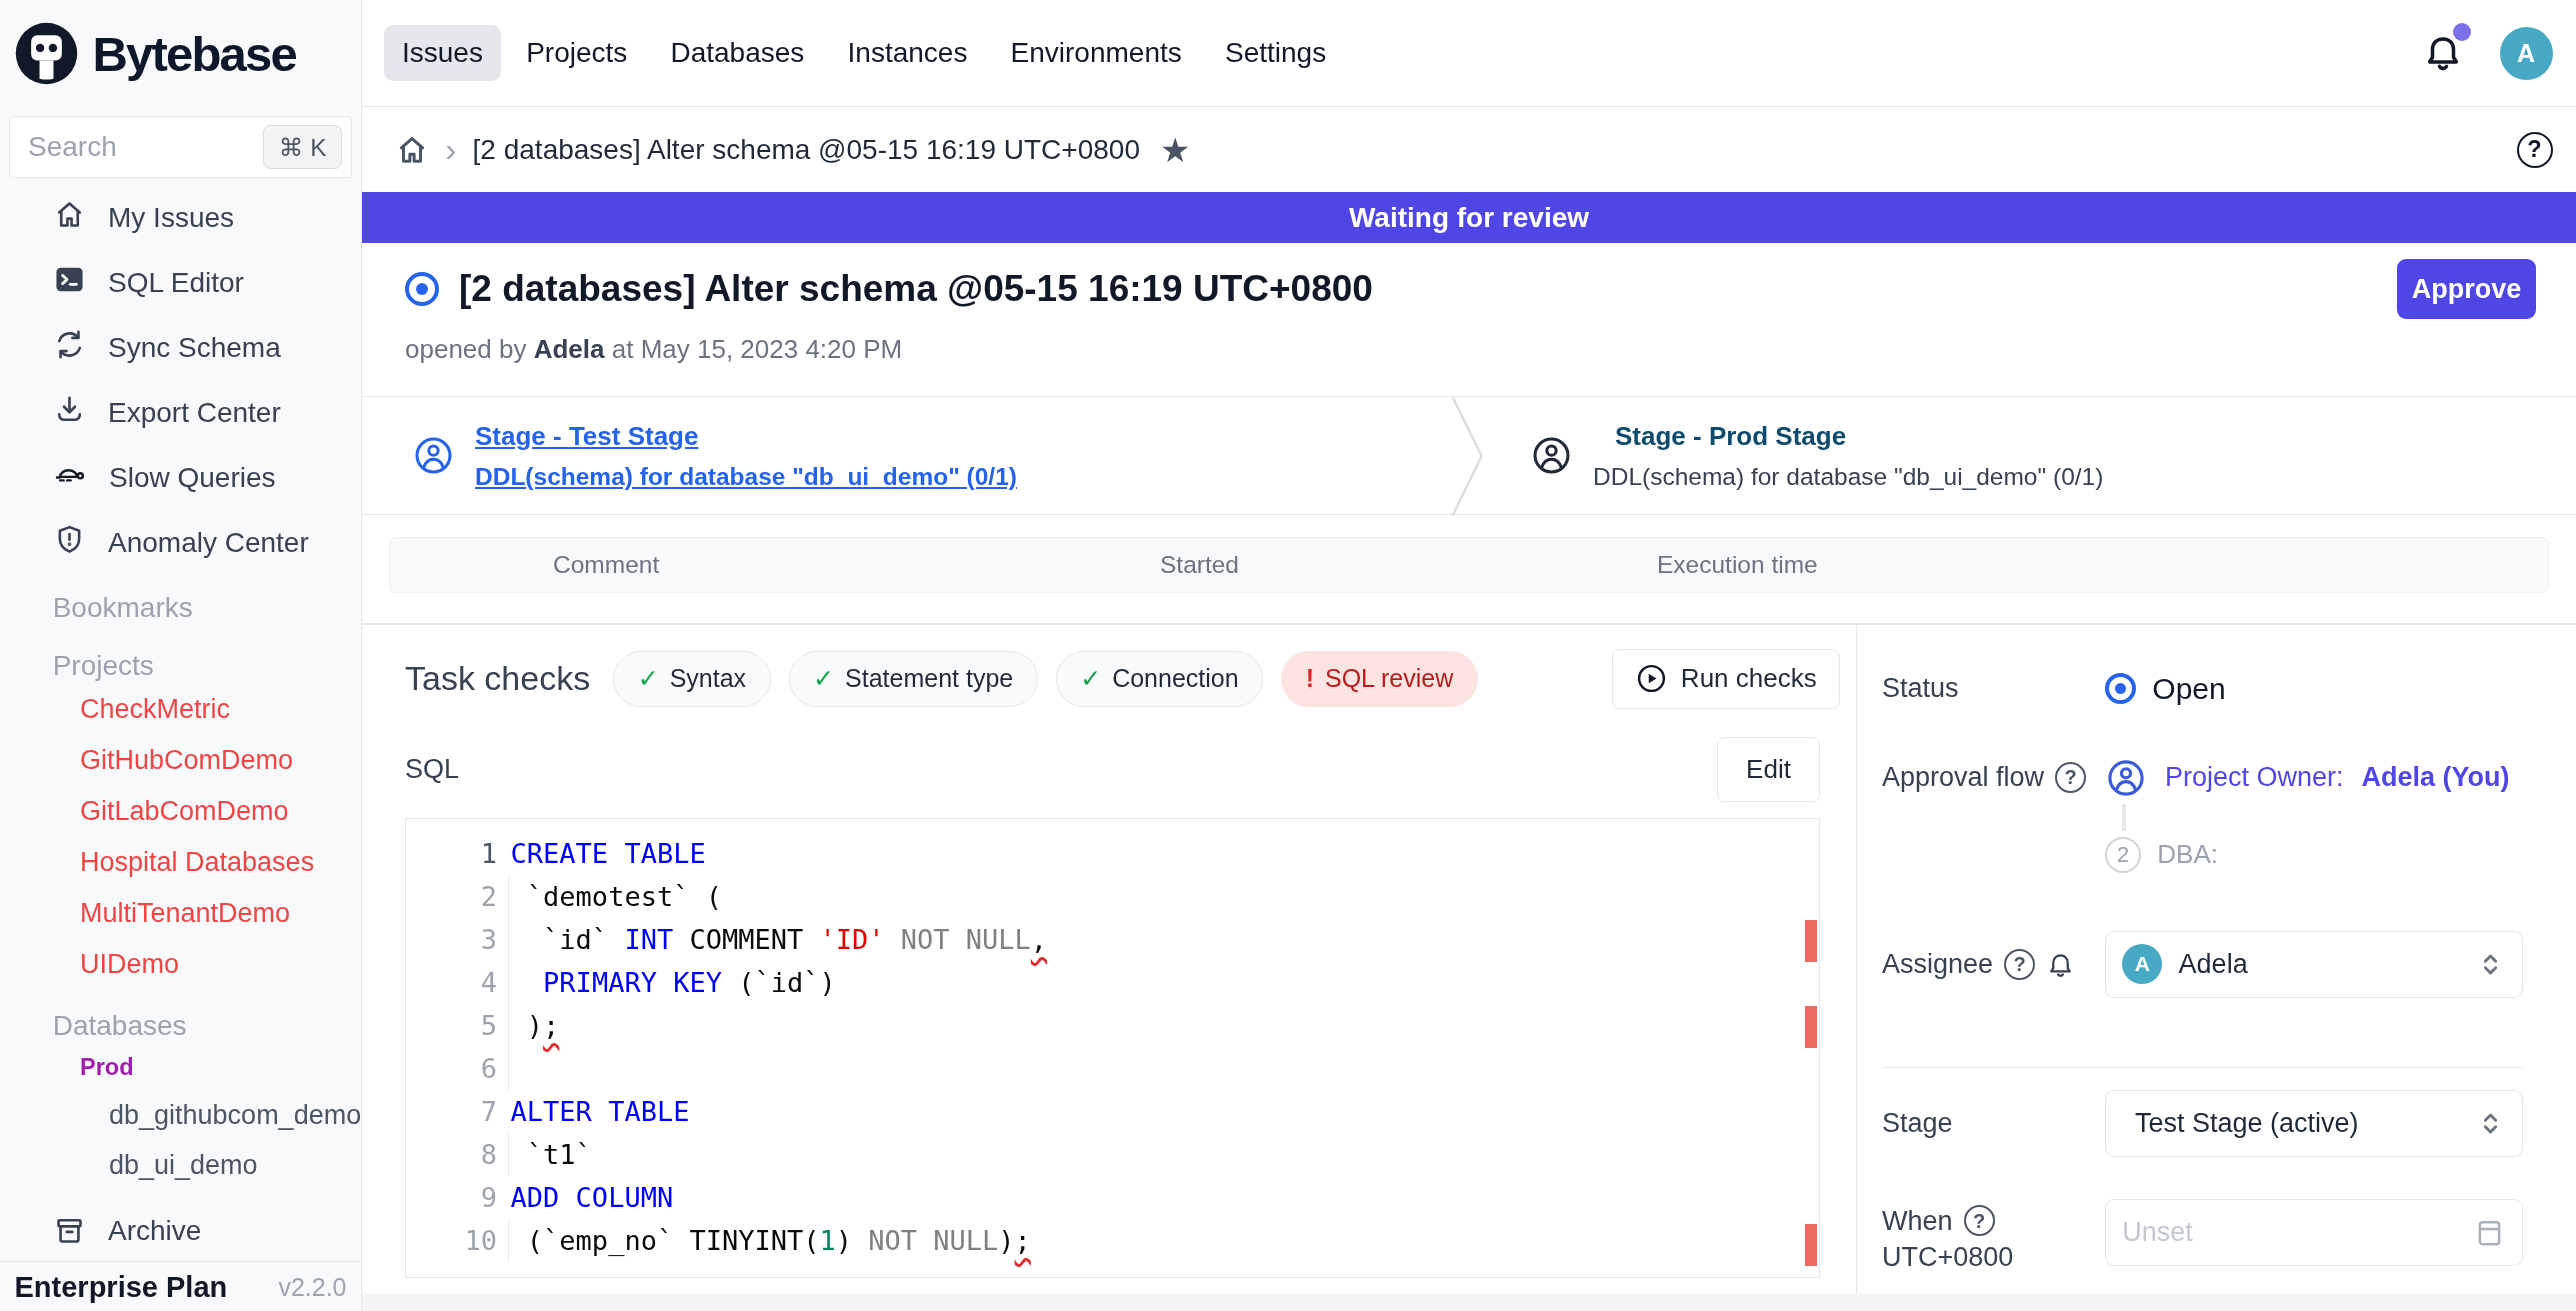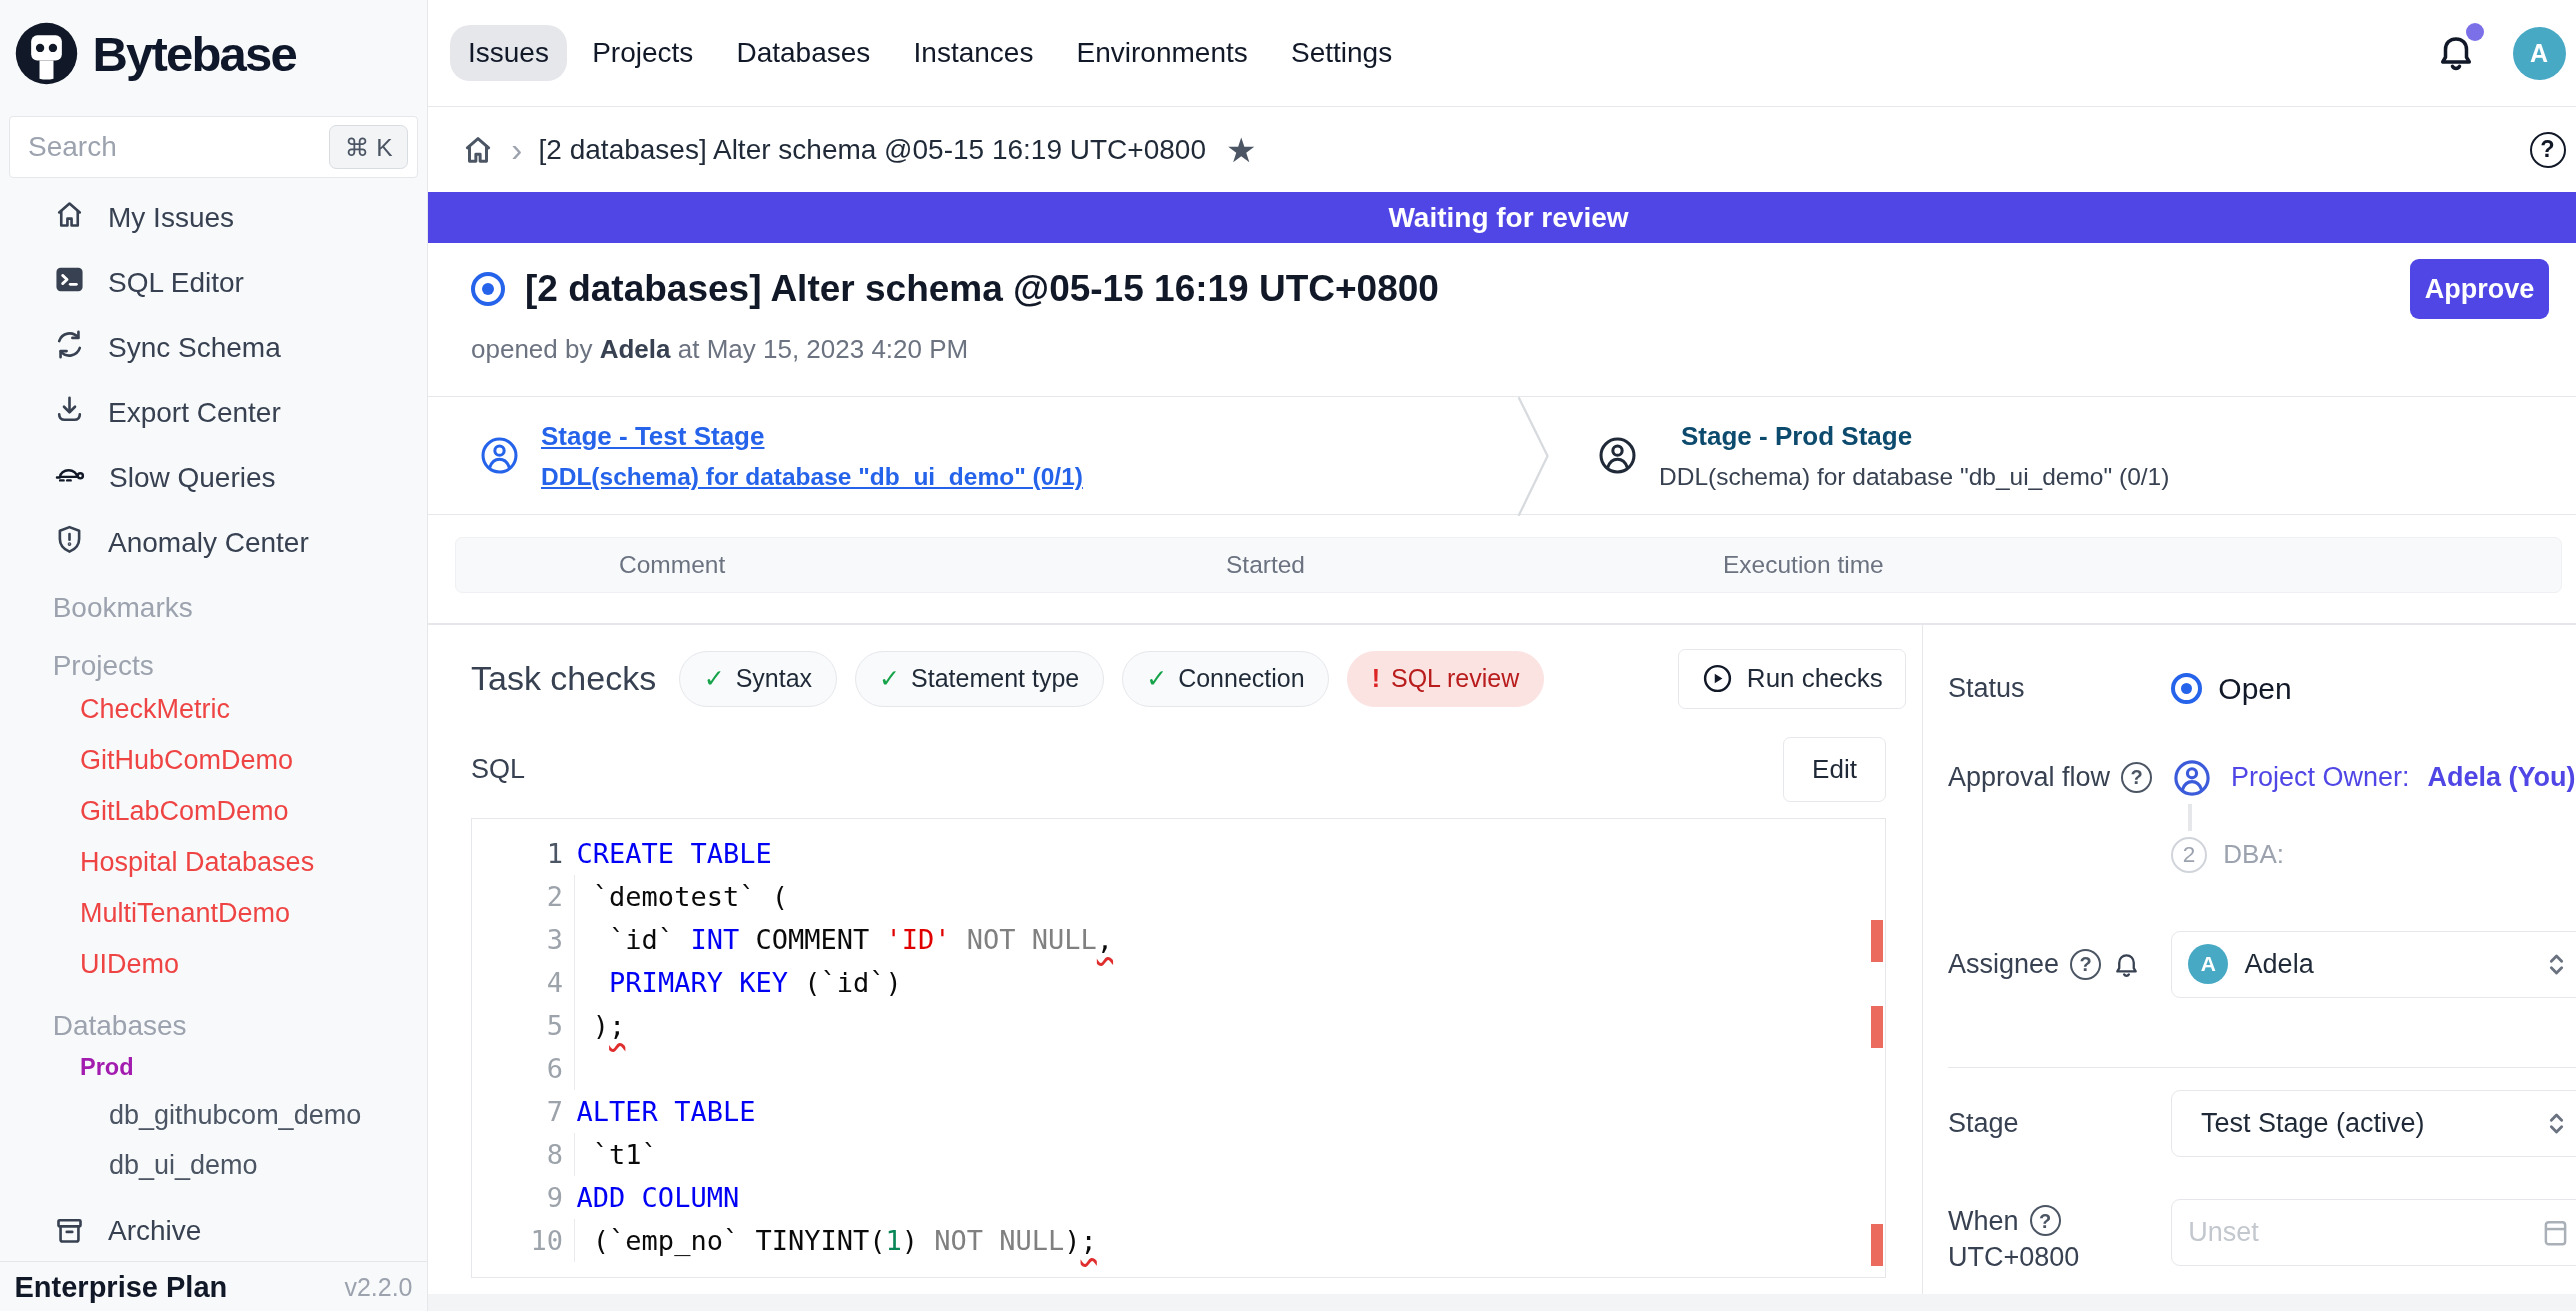--- a/index.html
+++ b/index.html
@@ -1,21 +1,21 @@
 <!DOCTYPE html>
 <html style="font-size:14.5px"><head>
 <meta charset="utf-8">
 <style>
   * { margin:0; padding:0; box-sizing:border-box; }
   html,body { width:2576px; height:1312px; overflow:hidden; background:#fff;
               font-family:"Liberation Sans", sans-serif; color:#1f2937; }
   .app { display:flex; width:2576px; height:1312px; }
 
   
-  .sidebar { position:relative; width:428px; height:100%; background:#f8f9fa;
+  .sidebar { position:relative; width:362px; height:100%; background:#f8f9fa;
              border-right:1.8px solid #e5e7eb; flex:none; }
   .logo-row { display:flex; align-items:center; height:107px; padding-left:12.7px; }
   .brand { font-size:49px; font-weight:800; color:#0f172a; letter-spacing:-1.8px; margin-left:12.7px; }
   .searchbox { position:relative; margin:9px 9px 0 9px; height:62px; background:#fff;
                border:1.8px solid #e5e7eb; border-radius:4px; display:flex; align-items:center; }
   .searchbox .ph { color:#9ca3af; font-size:28px; margin-left:18px; }
   .kbd { position:absolute; right:9px; top:8.2px; bottom:8.2px; display:flex; align-items:center;
          padding:0 14.5px; border:1.8px solid #d8dce1; border-radius:7.2px; background:#f3f4f6;
          color:#4b5563; font-size:24.5px; }
   .side-menu { margin-top:7.2px; }
@@ -35,21 +35,21 @@
                  justify-content:space-between; padding:0 14.5px; background:#f8f9fa; }
   .plan { font-size:29px; font-weight:700; color:#111827; }
   .version { font-size:25px; color:#9ca3af; }
 
   
   .main { position:relative; flex:1; display:flex; flex-direction:column; }
   .topbar { display:flex; align-items:center; height:107px; border-bottom:1.8px solid #e5e7eb;
             padding-left:22px; flex:none; }
   .topnav { display:flex; gap:7.2px; align-items:center; }
   .tab { height:56px; display:flex; align-items:center; padding:0 18px; font-size:28px;
-         color:#111827; border-radius:20px; cursor:pointer; }
+         color:#111827; border-radius:9px; cursor:pointer; }
   .tab.active { background:#e5e7eb; }
   .top-actions { margin-left:auto; display:flex; align-items:center; }
   .bell-wrap { position:relative; margin-right:36px; cursor:pointer; }
   .bell-dot { position:absolute; top:-7.2px; right:-7.2px; width:18px; height:18px;
               border-radius:50%; background:#7c70e8; }
   .avatar { width:53px; height:53px; border-radius:50%; background:#48a9c5; color:#fff;
             display:flex; align-items:center; justify-content:center; font-size:25px;
             font-weight:700; margin-right:23.5px; cursor:pointer; }
 
   .crumbrow { position:relative; height:85px; display:flex; align-items:center;

